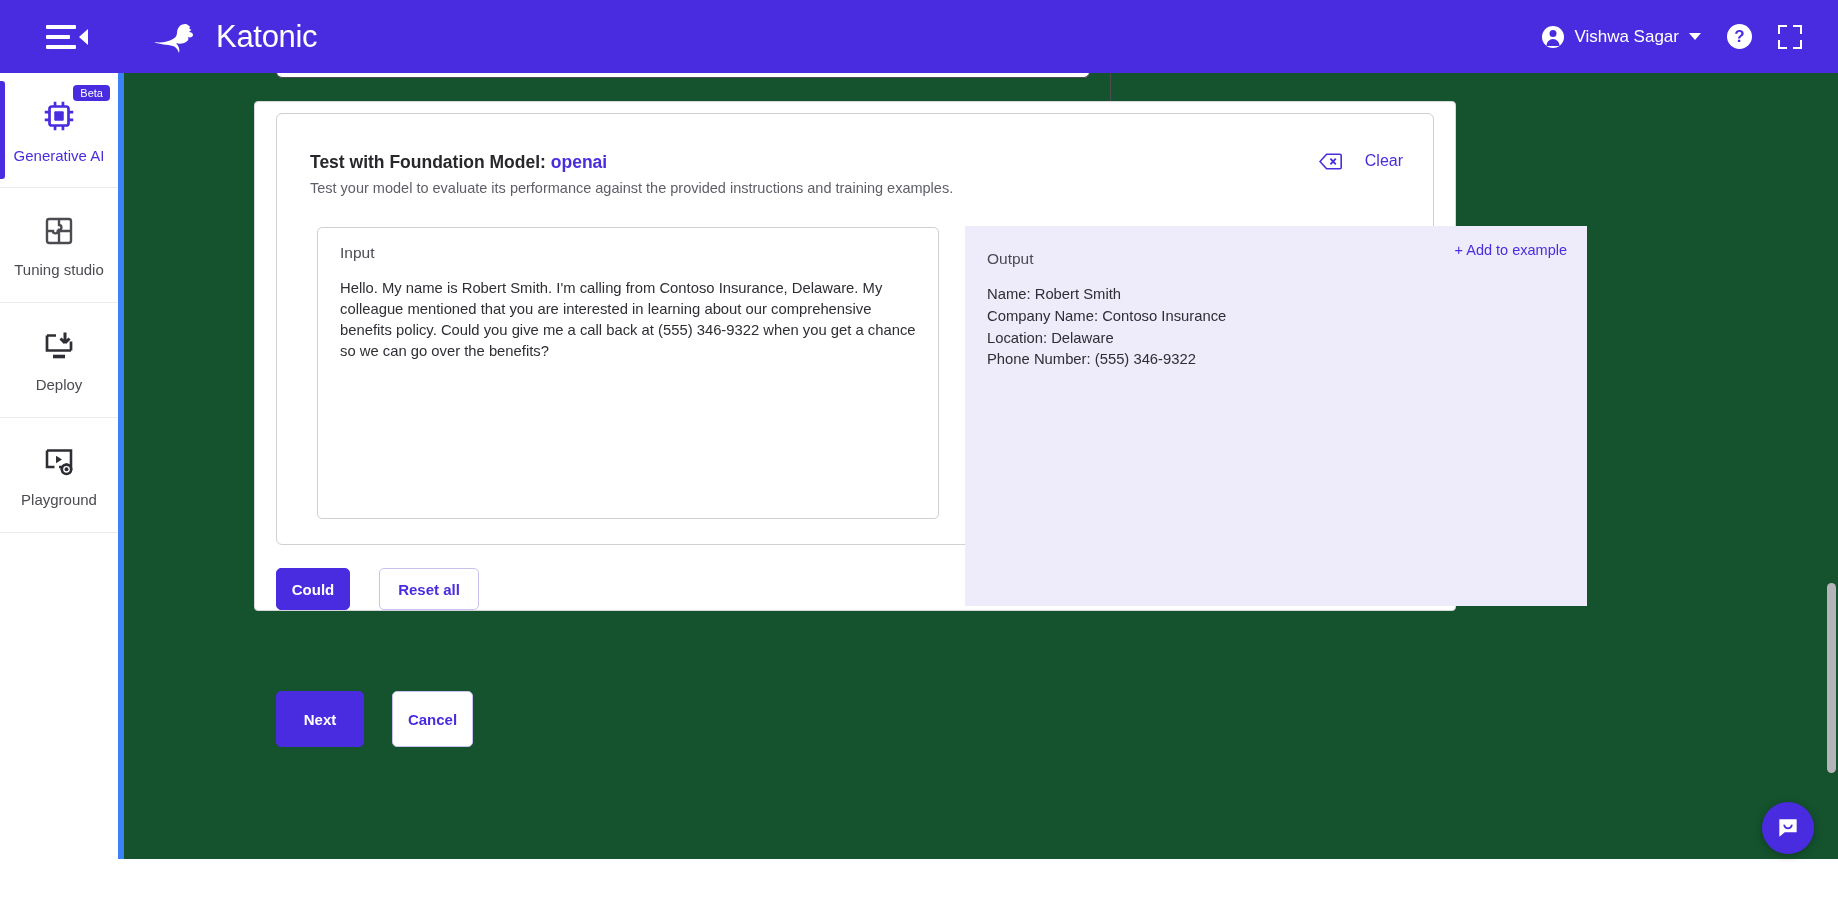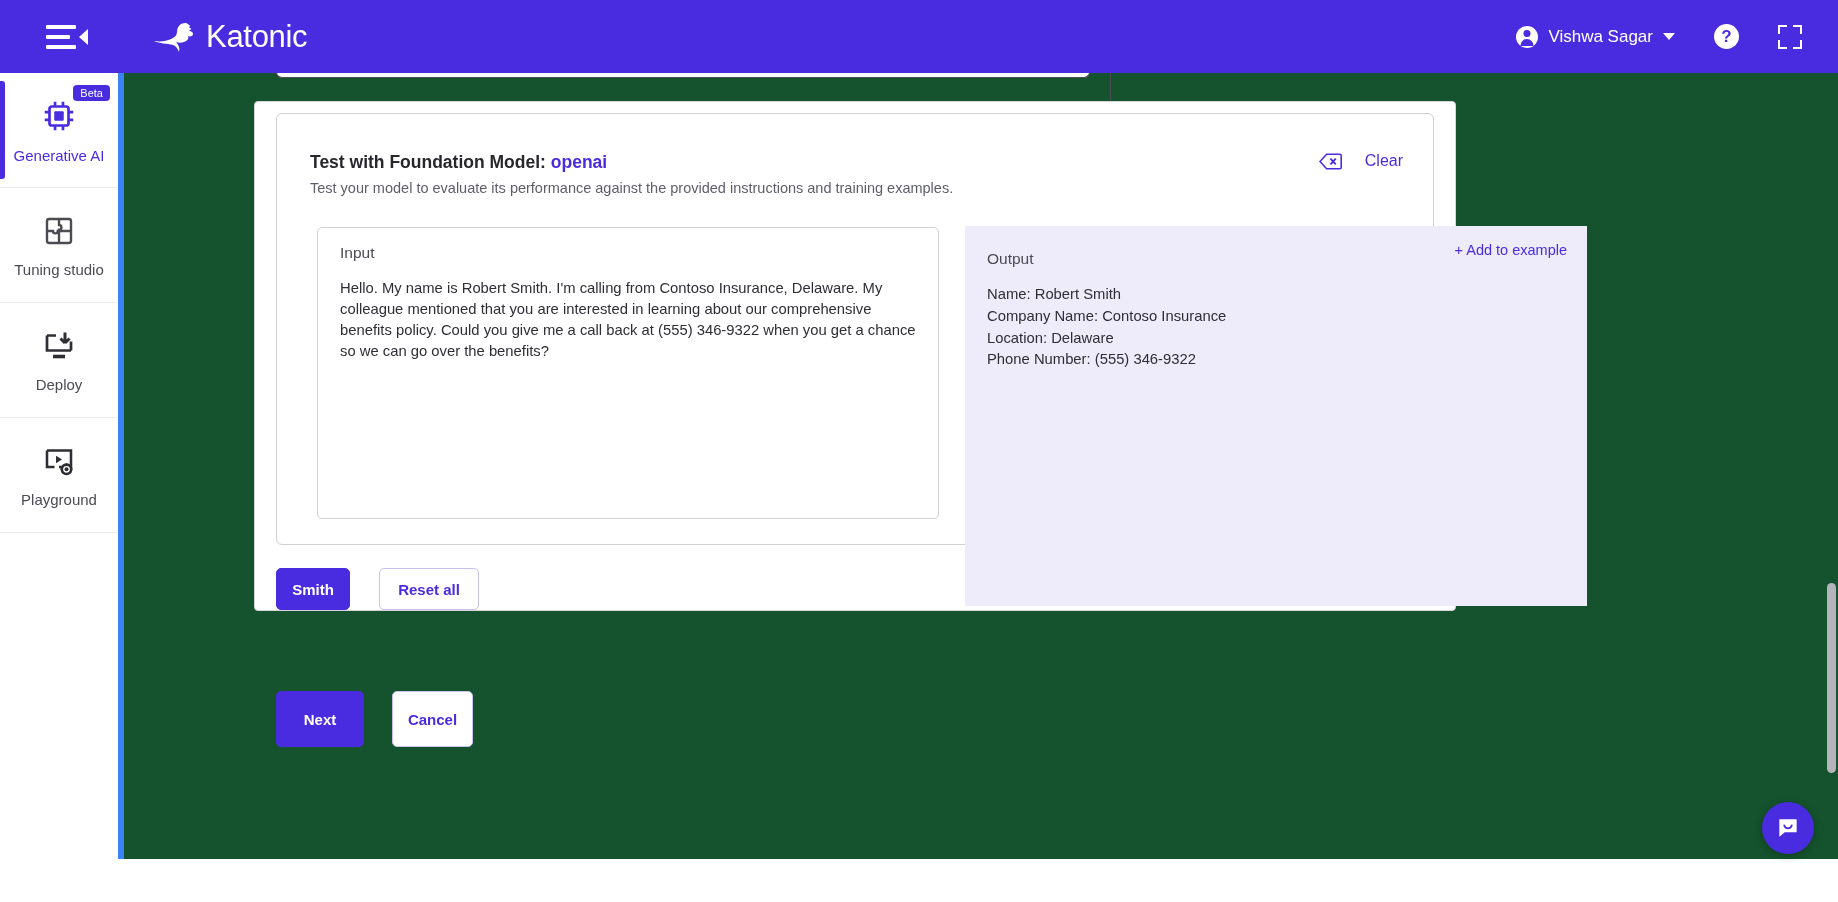--- a/index.html
+++ b/index.html
@@ -22,24 +22,24 @@
   }
   .hamburger .bar { height:4px; background:#fff; border-radius:1px; margin:3px 0; }
   .hamburger .bar.b1 { width:30px; }
   .hamburger .bar.b2 { width:24px; }
   .hamburger .bar.b3 { width:30px; }
   .hamburger .chev {
     position:absolute; right:0; top:50%; transform:translateY(-50%);
     width:0;height:0;border-top:8px solid transparent;border-bottom:8px solid transparent;
     border-right:9px solid #fff;
   }
-  .brand { margin-left:62px; display:flex; }
+  .brand { margin-left:62px; display:flex; align-items:center; gap:10px; }
   .brand-name { color:#fff; font-size:31px; font-weight:500; letter-spacing:-0.3px; }
   .header-right {
-    margin-left:auto; display:flex; align-items:center; gap:39px; margin-right:36px;
+    margin-left:auto; display:flex; align-items:center; gap:26px; margin-right:36px;
   }
   .user-chip { display:flex; align-items:center; gap:10px; color:#fff; font-size:17px; cursor:pointer; }
   .avatar-ic { width:22px; height:22px; border-radius:50%; background:#fff; position:relative; flex:none;}
   .avatar-ic::before{content:"";position:absolute;left:50%;top:4px;transform:translateX(-50%);
      width:7px;height:7px;border-radius:50%;background:#4a2ce0;}
   .avatar-ic::after{content:"";position:absolute;left:50%;bottom:2px;transform:translateX(-50%);
      width:13px;height:7px;border-radius:7px 7px 0 0;background:#4a2ce0;}
   .caret-dn{width:0;height:0;border-left:6px solid transparent;border-right:6px solid transparent;border-top:7px solid #fff;}
   .help-ic{width:25px;height:25px;border-radius:50%;background:#fff;color:#4a2ce0;
      font-size:17px;font-weight:bold;display:flex;align-items:center;justify-content:center;cursor:pointer;}
@@ -290,21 +290,21 @@
           <div class="io-body mono-lines">
             <div>Name: Robert Smith</div>
             <div>Company Name: Contoso Insurance</div>
             <div>Location: Delaware</div>
             <div>Phone Number: (555) 346-9322</div>
           </div>
         </div>
       </div>
 
       <div class="row-test">
-        <div class="btn btn-fill btn-test">Smith</div>
+        <div class="btn btn-fill btn-test">Could</div>
         <div class="btn btn-out btn-reset">Reset all</div>
       </div>
 
       <div class="row-nav">
         <div class="btn btn-fill btn-next">Next</div>
         <div class="btn btn-out btn-cancel">Cancel</div>
       </div>
 
       <div class="scrollbar"></div>
     </div>

